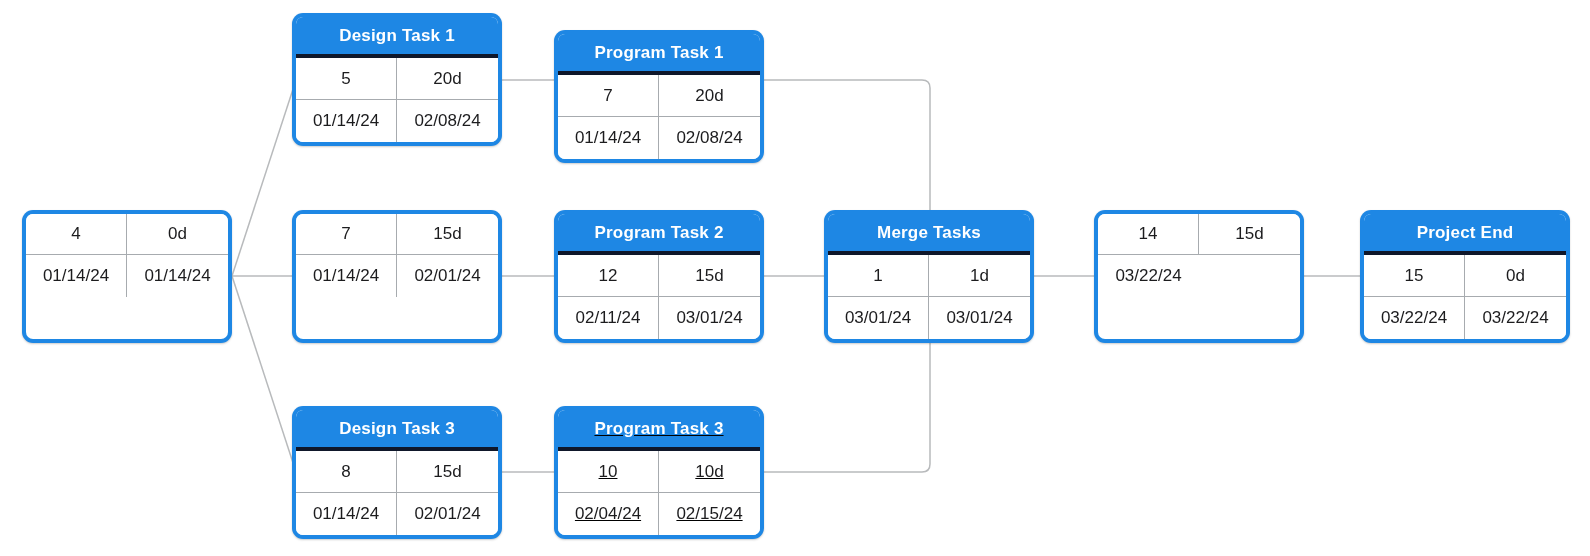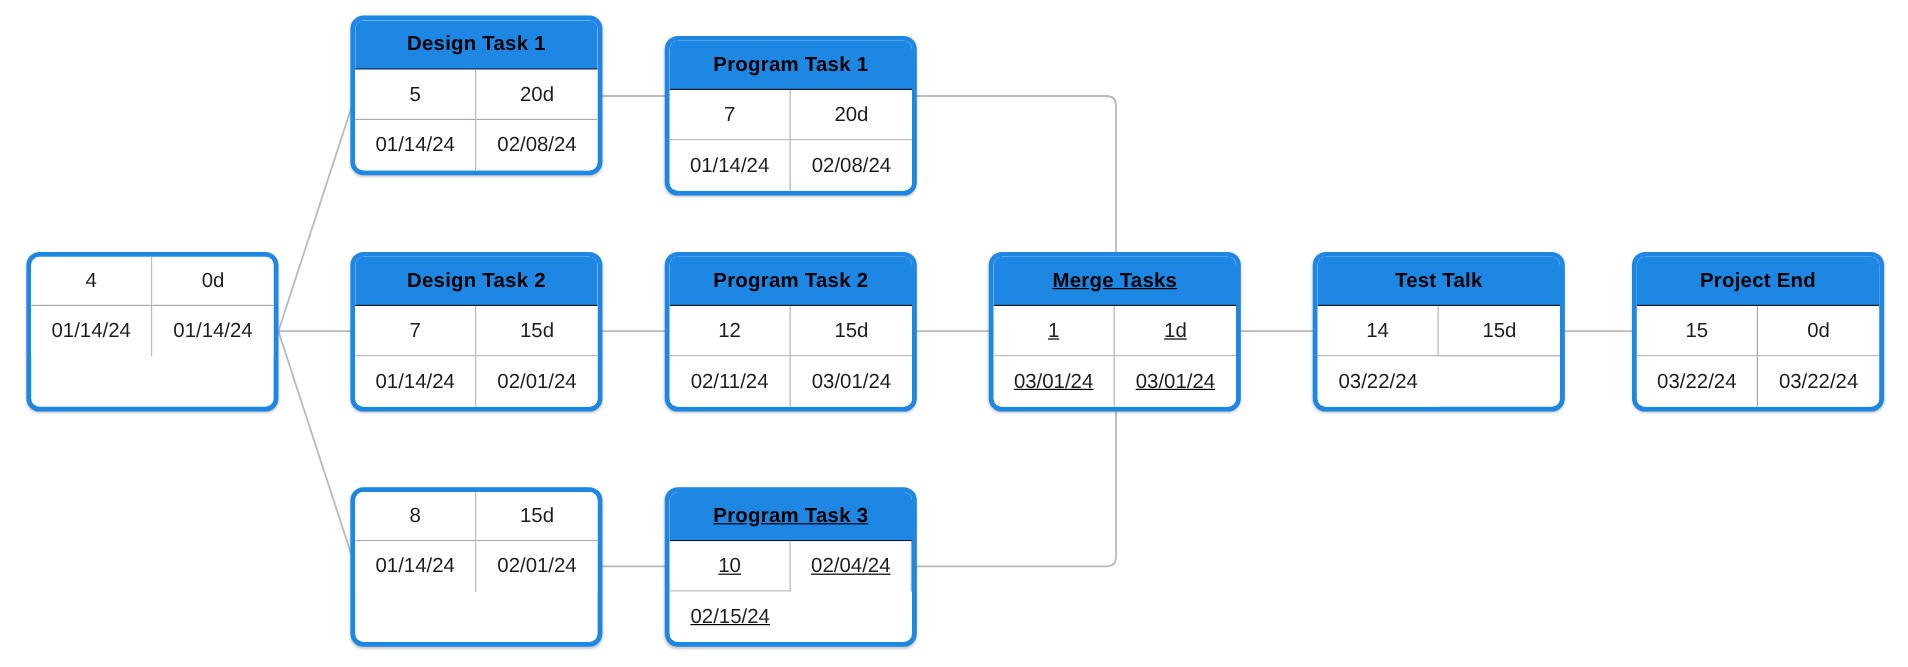--- a/index.html
+++ b/index.html
@@ -38,27 +38,27 @@
     background: #ffffff;
     border-radius: 7px;
     overflow: hidden;
     display: grid;
     grid-template-columns: 1fr 1fr;
     grid-template-rows: 41px 1fr 1fr;
   }
   .node-header {
     grid-column: 1 / span 2;
     background: #1e87e4;
-    color: #000000;
+    color: #ffffff;
     font-weight: bold;
     font-size: 17px;
     display: flex;
     align-items: center;
     justify-content: center;
-    border-bottom: 1px solid #0f172a;
+    border-bottom: 4px solid #0f172a;
     letter-spacing: .2px;
   }
   .cell {
     display: flex;
     align-items: center;
     justify-content: center;
     font-size: 17px;
     color: #1c1c1e;
     background: #ffffff;
   }
@@ -113,69 +113,69 @@
       <div class="node-header">Program Task 1</div>
       <div class="cell br bb">7</div>
       <div class="cell bb">20d</div>
       <div class="cell br">01/14/24</div>
       <div class="cell">02/08/24</div>
     </div>
   </div>
 
   <div class="node" style="left:292px; top:210px;">
     <div class="node-inner">
-      <div class="node-header">Design Task 2</div>
       <div class="cell br bb">7</div>
       <div class="cell bb">15d</div>
       <div class="cell br">01/14/24</div>
       <div class="cell">02/01/24</div>
     </div>
   </div>
 
   <div class="node" style="left:554px; top:210px;">
     <div class="node-inner">
       <div class="node-header">Program Task 2</div>
       <div class="cell br bb">12</div>
       <div class="cell bb">15d</div>
       <div class="cell br">02/11/24</div>
       <div class="cell">03/01/24</div>
     </div>
   </div>
 
   <div class="node" style="left:292px; top:406px;">
     <div class="node-inner">
+      <div class="node-header">Design Task 3</div>
       <div class="cell br bb">8</div>
       <div class="cell bb">15d</div>
       <div class="cell br">01/14/24</div>
       <div class="cell">02/01/24</div>
     </div>
   </div>
 
   <div class="node" style="left:554px; top:406px;text-decoration:underline;">
     <div class="node-inner">
       <div class="node-header">Program Task 3</div>
       <div class="cell br bb">10</div>
+      <div class="cell bb">10d</div>
       <div class="cell br">02/04/24</div>
       <div class="cell">02/15/24</div>
     </div>
   </div>
 
-  <div class="node" style="left:824px; top:210px;text-decoration:underline;">
+  <div class="node" style="left:824px; top:210px;">
     <div class="node-inner">
       <div class="node-header">Merge Tasks</div>
       <div class="cell br bb">1</div>
       <div class="cell bb">1d</div>
       <div class="cell br">03/01/24</div>
       <div class="cell">03/01/24</div>
     </div>
   </div>
 
   <div class="node" style="left:1094px; top:210px;">
     <div class="node-inner">
-      <div class="node-header">Test Talk</div>
       <div class="cell br bb">14</div>
       <div class="cell bb">15d</div>
       <div class="cell">03/22/24</div>
     </div>
   </div>
 
   <div class="node" style="left:1360px; top:210px;">
     <div class="node-inner">
       <div class="node-header">Project End</div>
       <div class="cell br bb">15</div>

